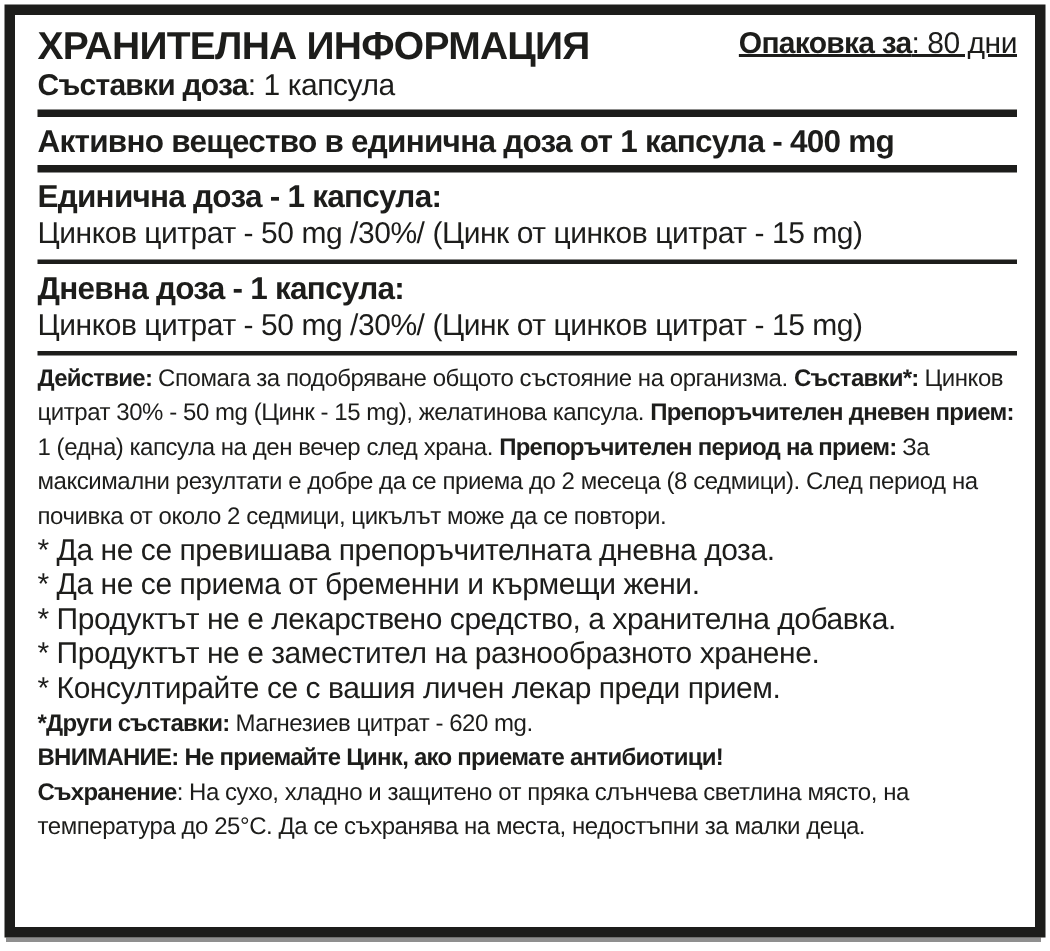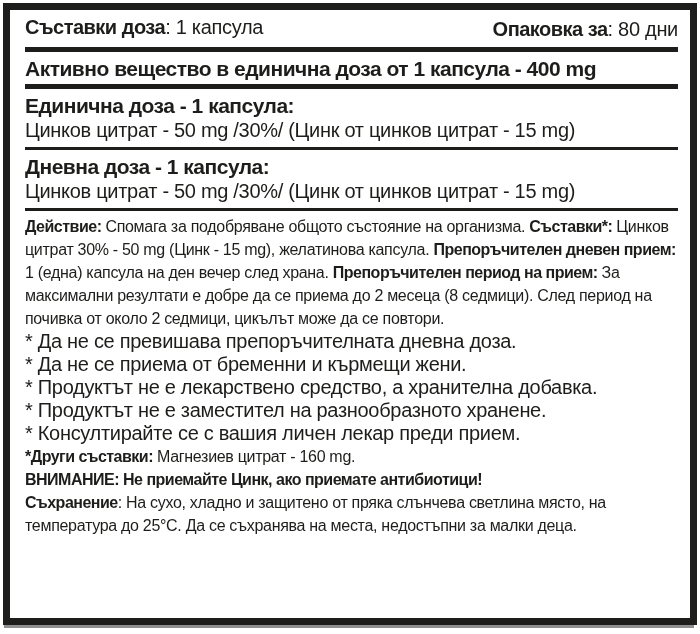--- a/index.html
+++ b/index.html
@@ -17,21 +17,21 @@
     background: #ffffff;
     box-shadow: -1px 5px 0 -2px #8f8f8f;
   }
   .content {
     padding: 5px 12px 0 15px;
     color: #1d1d1b;
     letter-spacing: -0.3px;
   }
   
   .header { display: flex; justify-content: space-between; align-items: flex-start; }
-  .header-right { text-align: right; }
+  .header-right { text-align: right; text-decoration: underline; }
   .title {
     font-size: 26px; font-weight: bold; line-height: 30px;
     letter-spacing: -0.5px; white-space: nowrap;
   }
   .hline { font-size: 20px; line-height: 25px; white-space: nowrap; }
   .hline b { letter-spacing: -0.5px; }
   .header-right .hline:first-child { line-height: 29px; }
   
   .divider { background: #1d1d1b; height: 3px; margin: 4px 0; }
   .divider.thick { height: 5px; margin: 3px 0 4px 0; }
@@ -48,20 +48,21 @@
   section.dose-block { margin: 1px 0; }
 </style>
 </head>
 <body>
 
 <div class="label-frame">
   <div class="content">
 
     <header class="header">
       <div class="header-left">
+        <h1 class="title">ХРАНИТЕЛНА ИНФОРМАЦИЯ</h1>
         <div class="hline"><b>Съставки доза</b><span>: 1 капсула</span></div>
       </div>
       <div class="header-right">
         <div class="hline"><b>Опаковка за</b><span>: 80 дни</span></div>
       </div>
     </header>
 
     <div class="divider thick"></div>
 
     <div class="bold-line">Активно вещество в единична доза от 1 капсула - 400 mg</div>
@@ -85,20 +86,20 @@
     <p class="para"><b>Действие: </b><span>Спомага за подобряване общото състояние на организма. </span><b>Съставки*: </b><span>Цинков цитрат 30% - 50 mg (Цинк - 15 mg), желатинова капсула. </span><b>Препоръчителен дневен прием: </b><span>1 (една) капсула на ден вечер след храна. </span><b>Препоръчителен период на прием: </b><span>За максимални резултати е добре да се приема до 2 месеца (8 седмици). След период на почивка от около 2 седмици, цикълът може да се повтори.</span></p>
 
     <div>
       <div class="warning-line">* Да не се превишава препоръчителната дневна доза.</div>
       <div class="warning-line">* Да не се приема от бременни и кърмещи жени.</div>
       <div class="warning-line">* Продуктът не е лекарствено средство, а хранителна добавка.</div>
       <div class="warning-line">* Продуктът не е заместител на разнообразното хранене.</div>
       <div class="warning-line">* Консултирайте се с вашия личен лекар преди прием.</div>
     </div>
 
-    <p class="para"><b>*Други съставки: </b><span>Магнезиев цитрат - 160 mg.</span></p>
+    <p class="para"><b>*Други съставки: </b><span>Магнезиев цитрат - 620 mg.</span></p>
 
     <p class="para all-bold">ВНИМАНИЕ: Не приемайте Цинк, ако приемате антибиотици!</p>
 
     <p class="para"><b>Съхранение</b><span>: На сухо, хладно и защитено от пряка слънчева светлина място, на температура до 25°C. Да се съхранява на места, недостъпни за малки деца.</span></p>
 
   </div>
 </div>
 
 </body></html>

